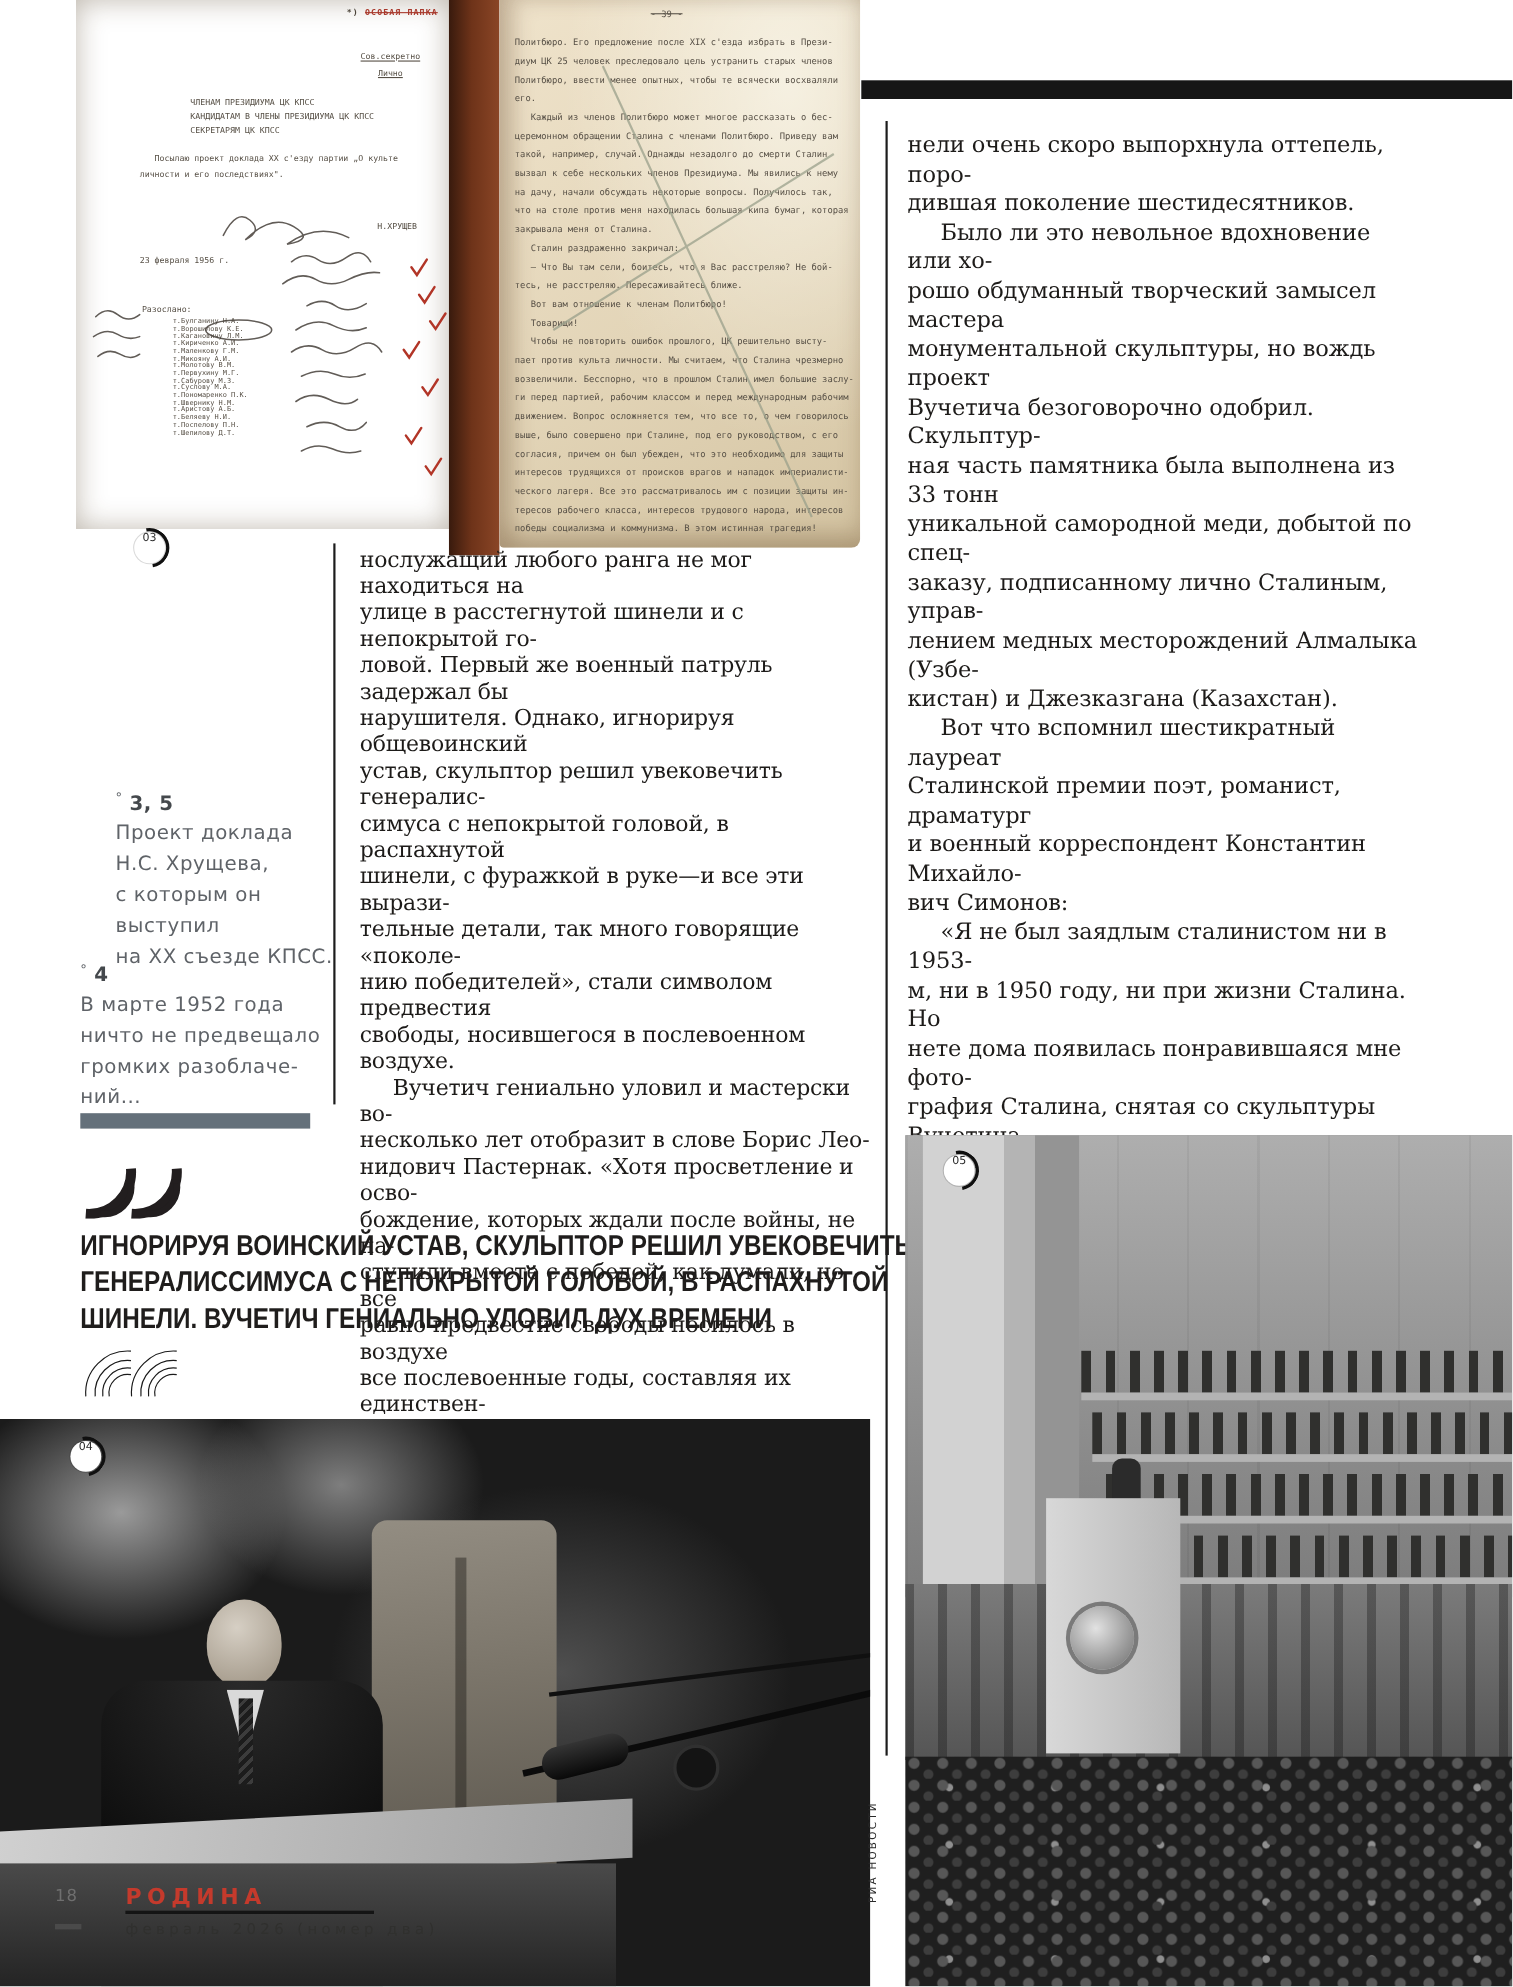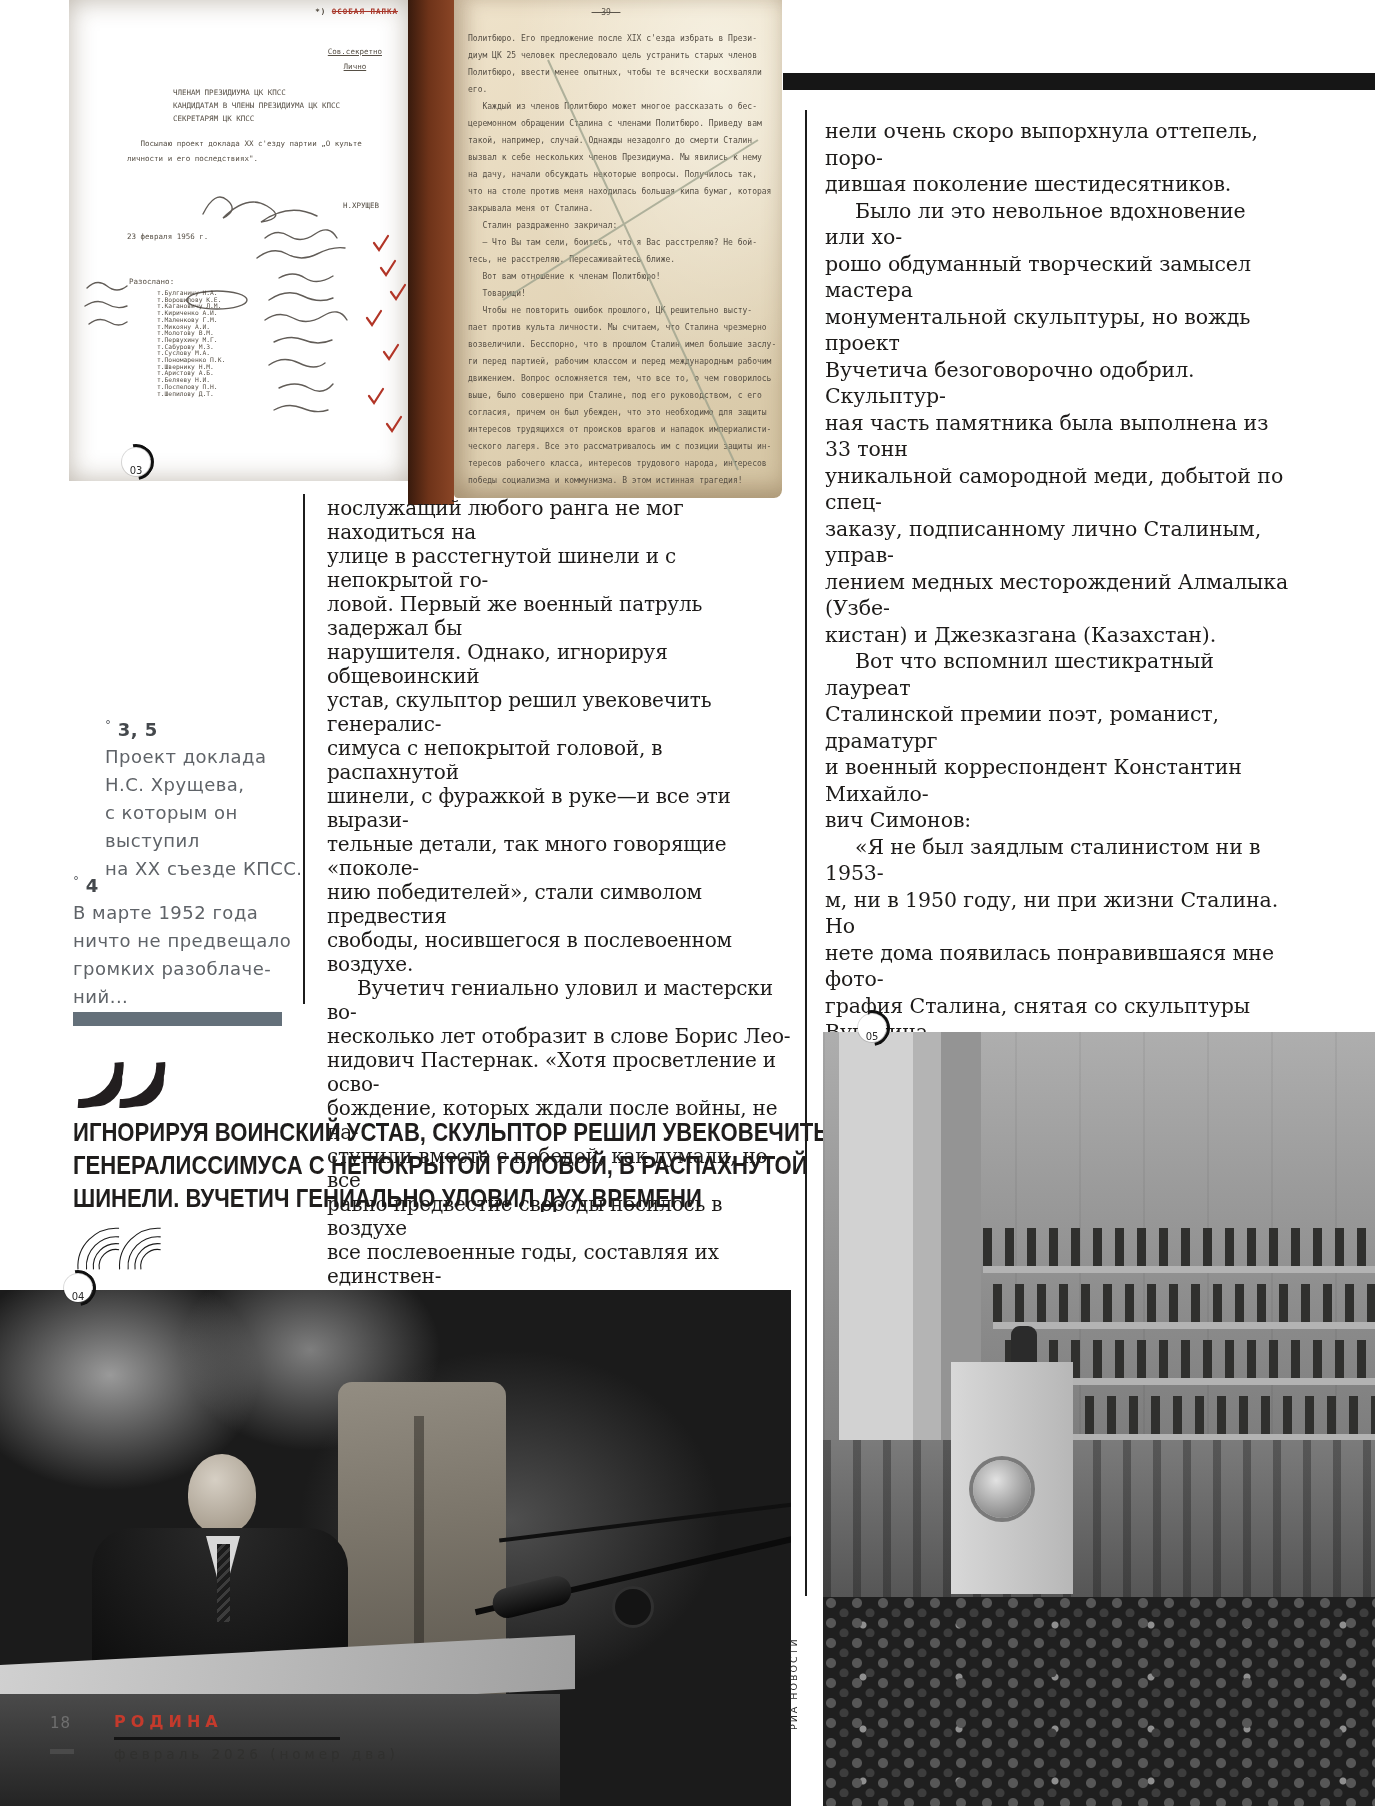--- a/index.html
+++ b/index.html
@@ -38,23 +38,23 @@
   #doc1-date{left:58px;top:232px;font-size:7.5px;}
   #doc1-rassyl{left:60px;top:277px;font-size:7.5px;}
   #doc1-dist{left:88px;top:290px;font-size:6.3px;line-height:6.7px;}
   #doc2-pageno{left:0;top:8px;width:100%;text-align:center;font-size:8px;color:#5a544a;}
   #doc2-pageno span{text-decoration:line-through;}
   #doc2-lines{left:60px;top:30px;width:302px;font-size:8px;line-height:17px;}
   .scrawl{position:absolute;left:0;top:0;pointer-events:none;}
 
   
   .figlabel{position:absolute;width:28px;height:28px;border-radius:50%;background:#fff;
-    display:flex;align-items:flex-end;justify-content:center;
+    display:flex;align-items:flex-start;justify-content:center;
     font:10px "DejaVu Sans",sans-serif;color:#2c2c2c;z-index:6;
-    box-shadow:0 0 0 1px rgba(0,0,0,.15);}
+    box-shadow:0 0 0 1px rgba(0,0,0,.15);margin-top:36px;}
   .figlabel .arc{position:absolute;inset:-4px;border-radius:50%;border:3px solid transparent;
     border-top-color:#101010;border-right-color:#101010;transform:rotate(35deg);}
 
   
   #top-bar{left:783px;top:73px;width:592px;height:17px;background:#161616;}
   #rule-right{left:805px;top:110px;width:2px;height:1486px;background:#1c1c1c;}
   #rule-mid{left:303px;top:494px;width:2px;height:510px;background:#1c1c1c;}
   #slate-bar{left:73px;top:1012px;width:209px;height:14px;background:#64707a;}
 
   
@@ -143,21 +143,21 @@
                      radial-gradient(circle at 40px 28px,#8f8f8f 3px,rgba(0,0,0,0) 4px);
     background-size:26px 20px,26px 20px,96px 52px;}
 
   
   #photo-credit{left:788px;top:1598px;height:132px;width:15px;
     font-family:"DejaVu Sans",sans-serif;font-size:9.5px;letter-spacing:2px;color:#2a2a2a;
     writing-mode:vertical-rl;transform:rotate(180deg);}
   .footer-el{position:absolute;font-family:"DejaVu Sans",sans-serif;z-index:8;}
   #page-num{left:50px;top:1714px;font-size:15px;color:#6f6f6f;letter-spacing:1px;}
   #page-dash{left:50px;top:1749px;width:24px;height:5px;background:#4a4a4a;z-index:8;position:absolute;}
-  #brand{left:114px;top:1712px;font-size:16px;font-weight:bold;color:#c43a2c;letter-spacing:5px;}
+  #brand{left:114px;top:1712px;font-size:20px;font-weight:bold;color:#c43a2c;letter-spacing:5px;}
   #footer-rule{left:114px;top:1737px;width:226px;height:3px;background:#141414;z-index:8;position:absolute;}
   #issue{left:114px;top:1746px;font-size:13.5px;color:#30302e;letter-spacing:4px;}
 </style>
 </head>
 <body>
 
 <div class="page">
 
   <div class="doc" id="doc-left">
     <div class="abs typed" id="doc1-stamp">

